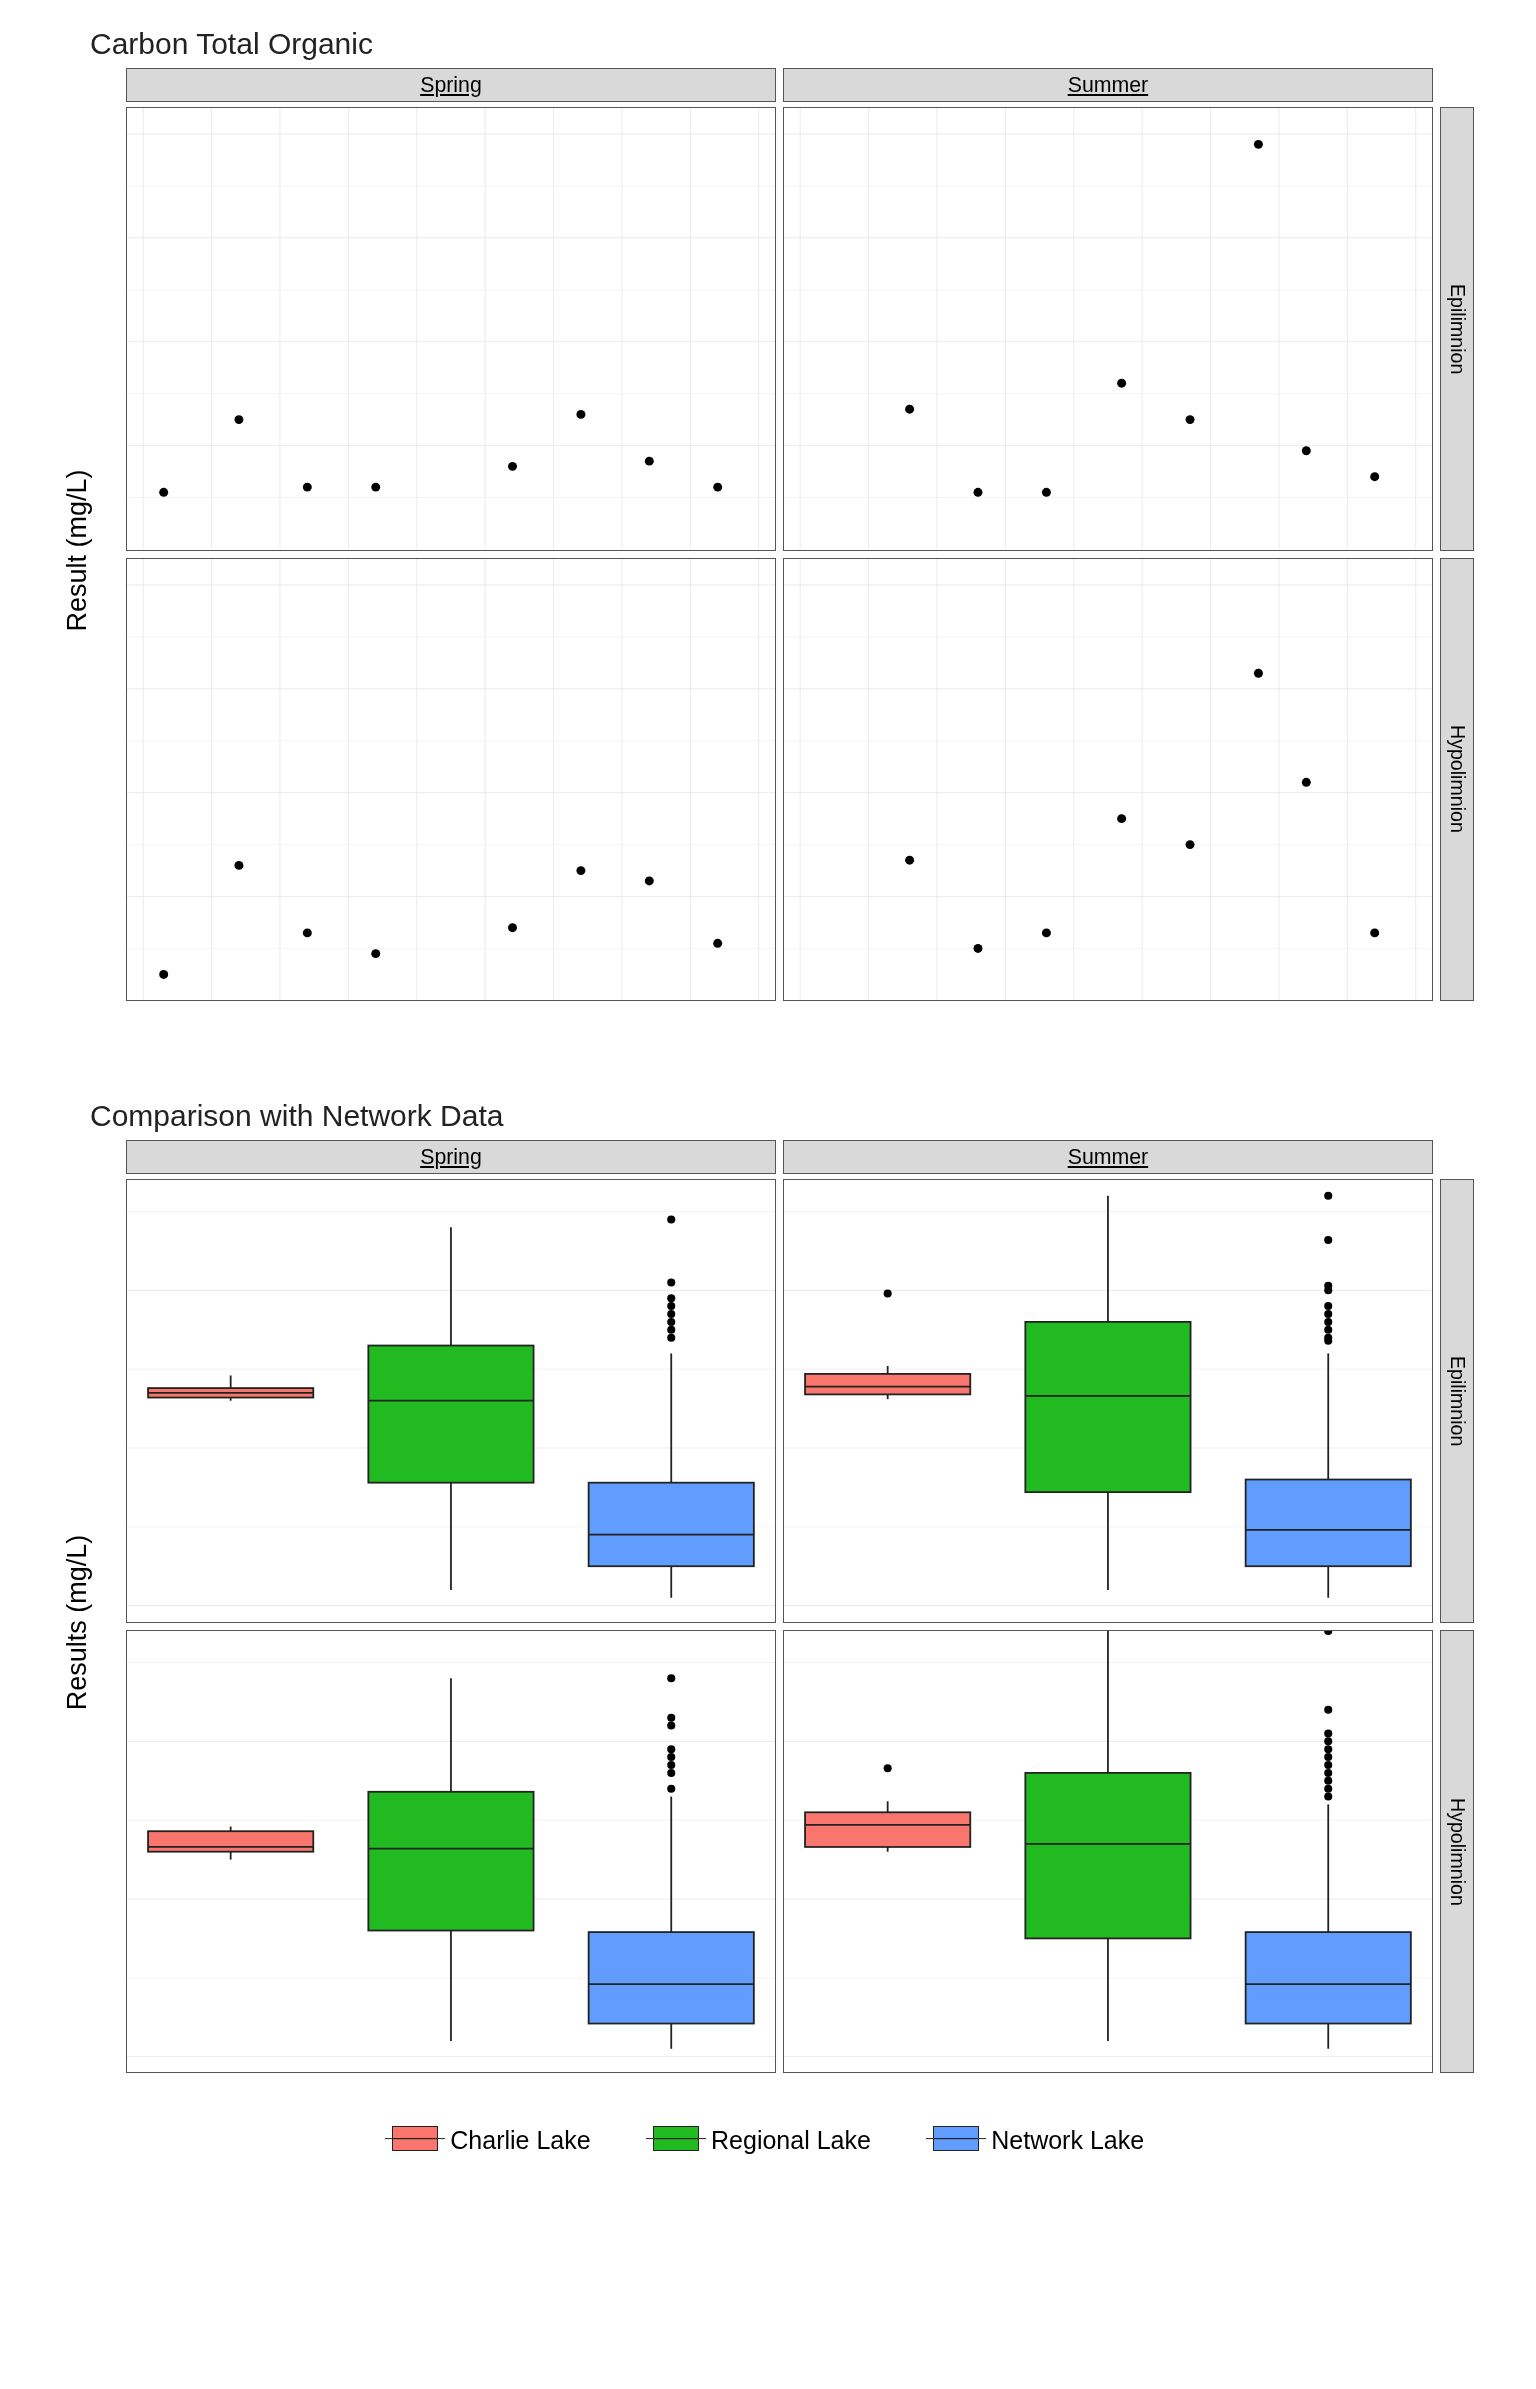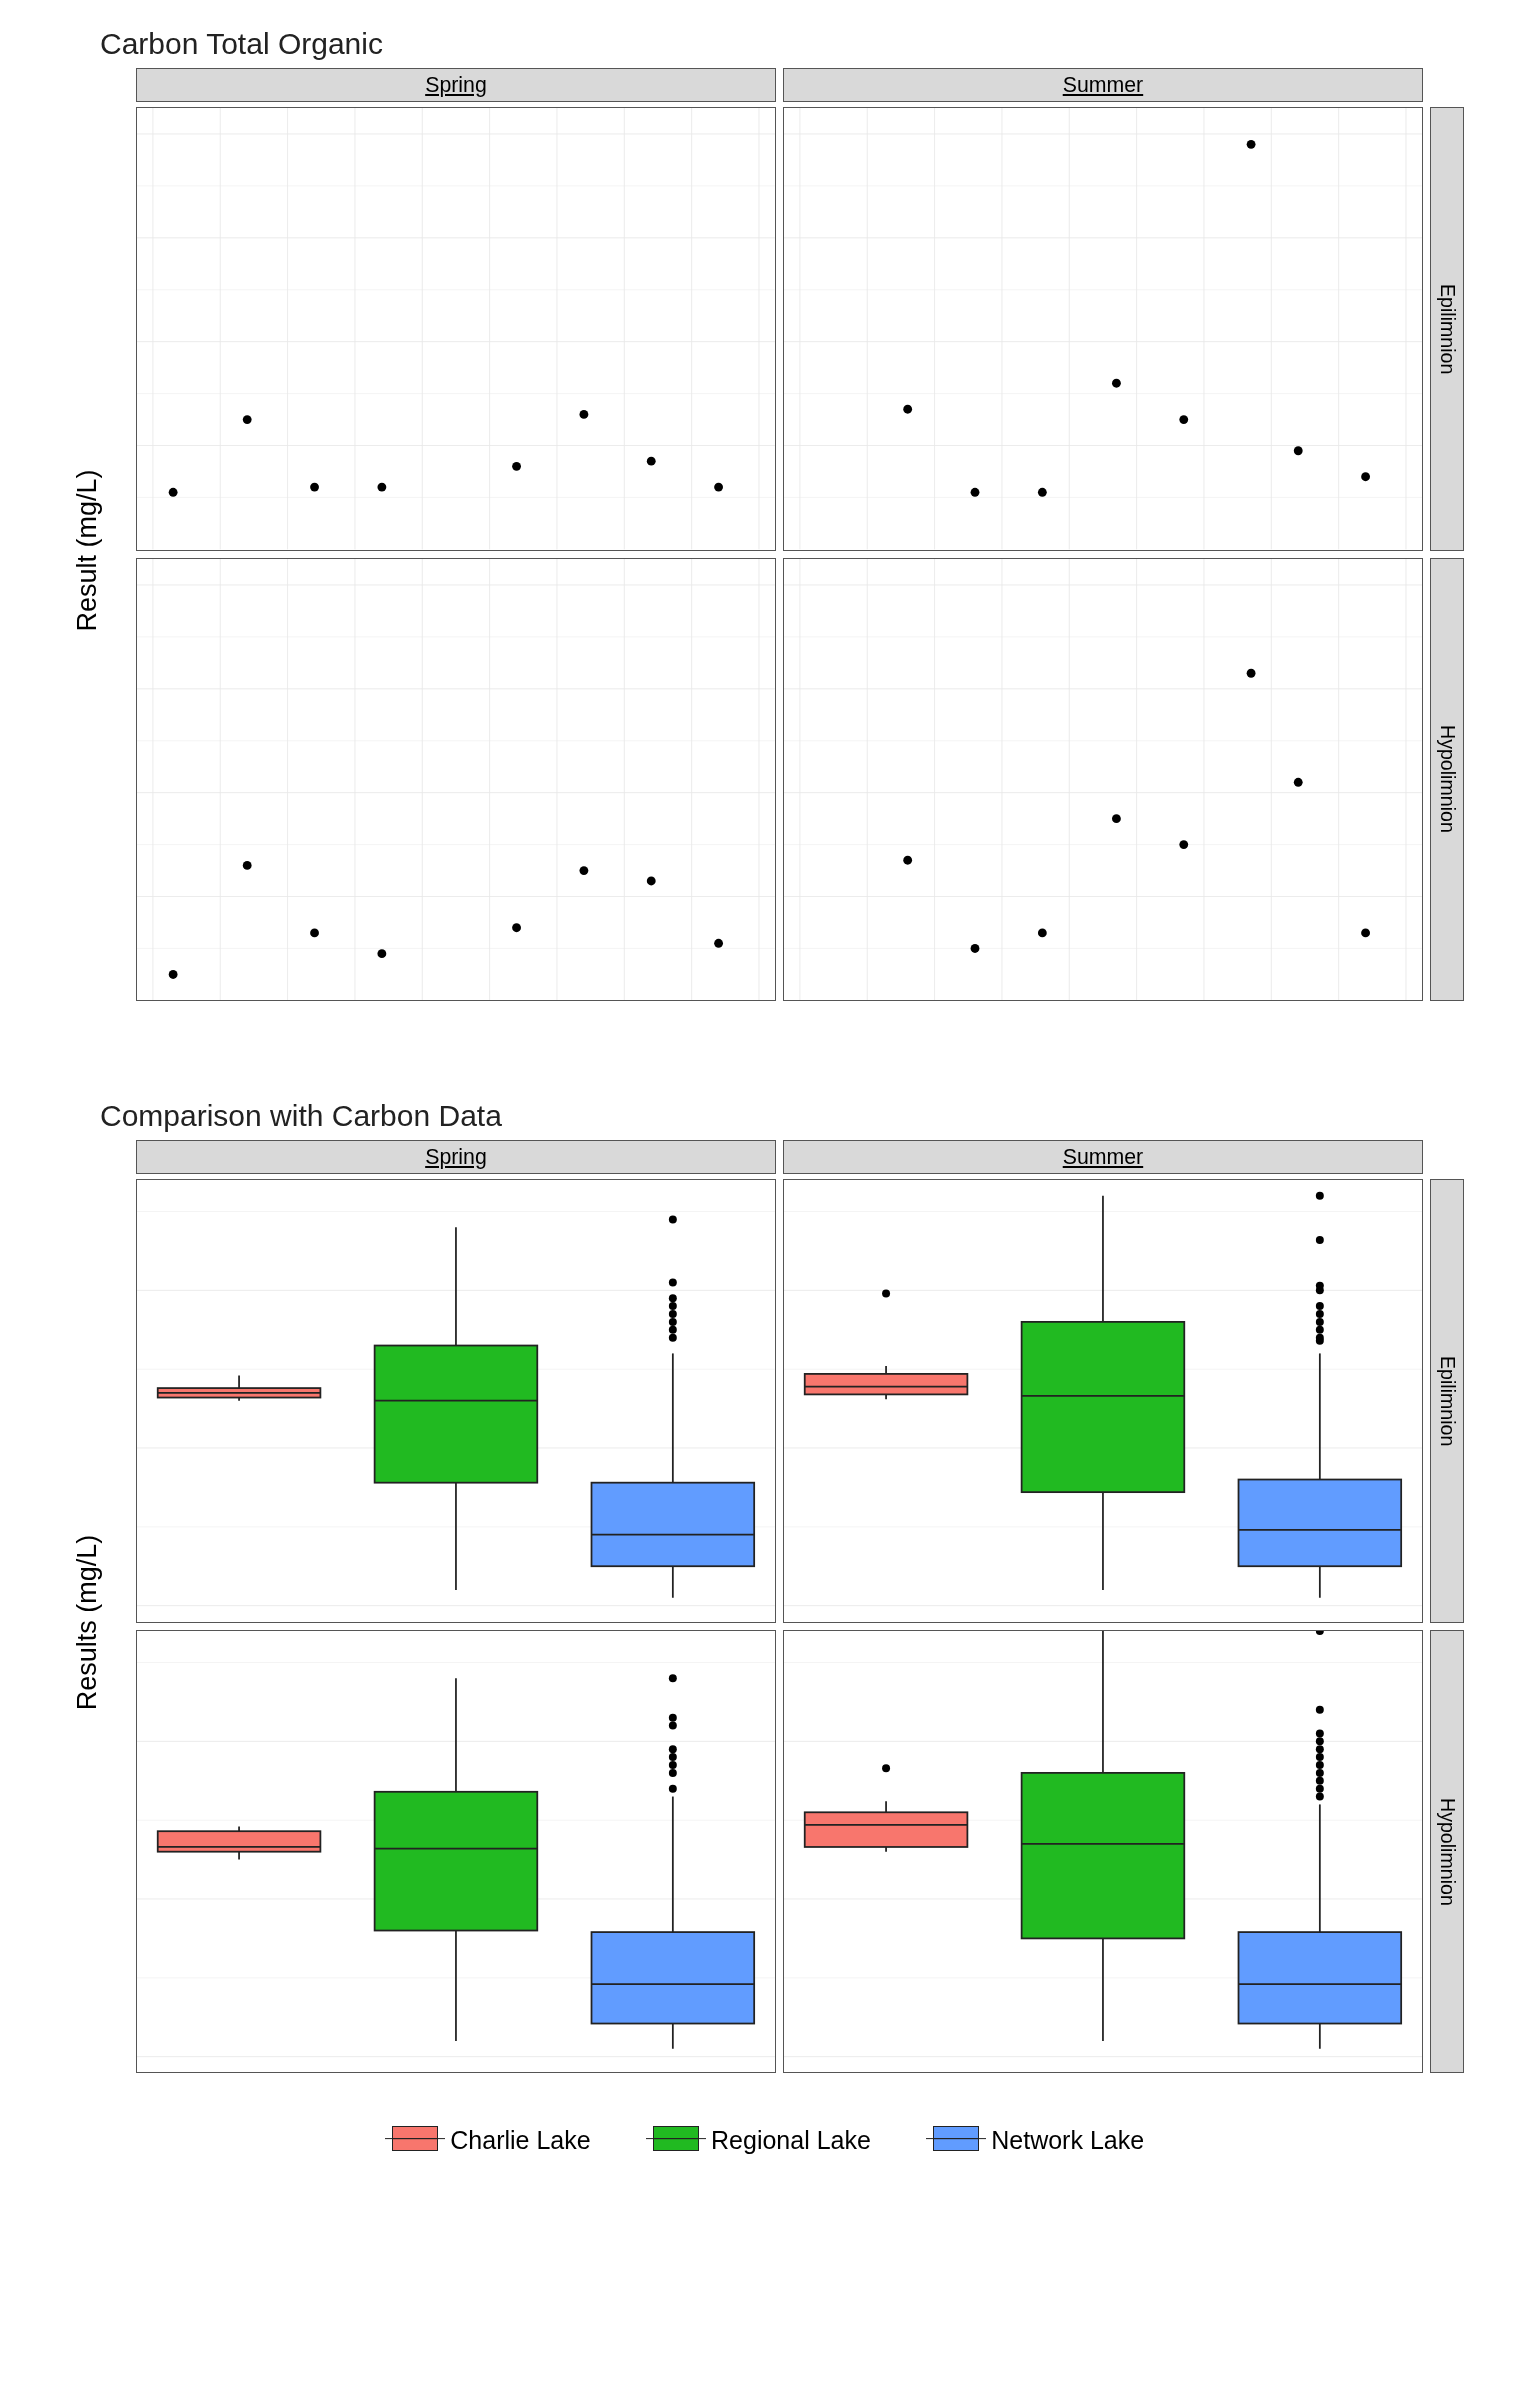--- a/index.html
+++ b/index.html
@@ -1,16 +1,16 @@
 <!DOCTYPE html>
 <html style="font-size:14.2px"><head>
 <meta charset="utf-8">
 <style>
 html,body{margin:0;padding:0;background:#fff;font-family:Arial,Helvetica,sans-serif;}
-.page{width:1536px;height:2389px;padding:27px 38px;box-sizing:border-box;position:relative;}
+.page{width:1536px;height:2389px;padding:27px 28px;box-sizing:border-box;position:relative;}
 .chart-title{font-size:30px;color:#222;margin:0 0 7.1px 62px;font-weight:400;}
 .strip-top{background:#d9d9d9;border:0.9px solid #555;height:32px;line-height:32px;text-align:center;font-size:21.3px;text-decoration:underline;}
 .strip-right{background:#d9d9d9;border:0.9px solid #555;width:32px;writing-mode:vertical-rl;text-align:center;font-size:19.6px;display:flex;align-items:center;justify-content:center;}
 .panel{border:0.9px solid #555;position:relative;overflow:hidden;}
 .ylab{position:absolute;left:1.8px;top:50%;transform:translateX(-50%) rotate(-90deg);transform-origin:center;font-size:27px;white-space:nowrap;}
 .tick{position:absolute;font-size:19.6px;color:#333;}
 .tick.y{right:100%;transform:translateY(-50%);padding-right:5.3px;}
 .tick.x{top:100%;transform:translateX(-50%);padding-top:3.6px;}
 svg.plot{position:absolute;inset:0;width:100%;height:100%;}
 .gridline{stroke:#e8e8e8;stroke-width:1;}
@@ -189,21 +189,21 @@
         <div class="tick x" style="left: 65.8345%;">2022</div>
         <div class="tick x" style="left: 76.3908%;">2023</div>
         <div class="tick x" style="left: 86.9471%;">2024</div>
         <div class="tick x" style="left: 97.5035%;">2025</div>
       </div>
   <div class="strip-right">Hypolimnion</div>
 
   <span class="ylab" style="left:-49px;">Result (mg/L)</span>
 </div>
 
-<h2 class="chart-title" style="margin-top:98px;">Comparison with Carbon Data</h2>
+<h2 class="chart-title" style="margin-top:98px;">Comparison with Network Data</h2>
 
 <div style="position:relative;margin-left:98px;margin-right:36px;height:933px;display:grid;
             grid-template-columns:1fr 1fr 32px;grid-template-rows:32px 1fr 1fr;gap:7.1px;">
   <div class="strip-top">Spring</div>
   <div class="strip-top">Summer</div>
   <div></div>
 
   <div class="panel" id="bp00">
         <svg class="plot" viewBox="0 0 721 497" preserveAspectRatio="none">
           <line class="gridline" x1="0" y1="479.25" x2="721" y2="479.25"></line>

